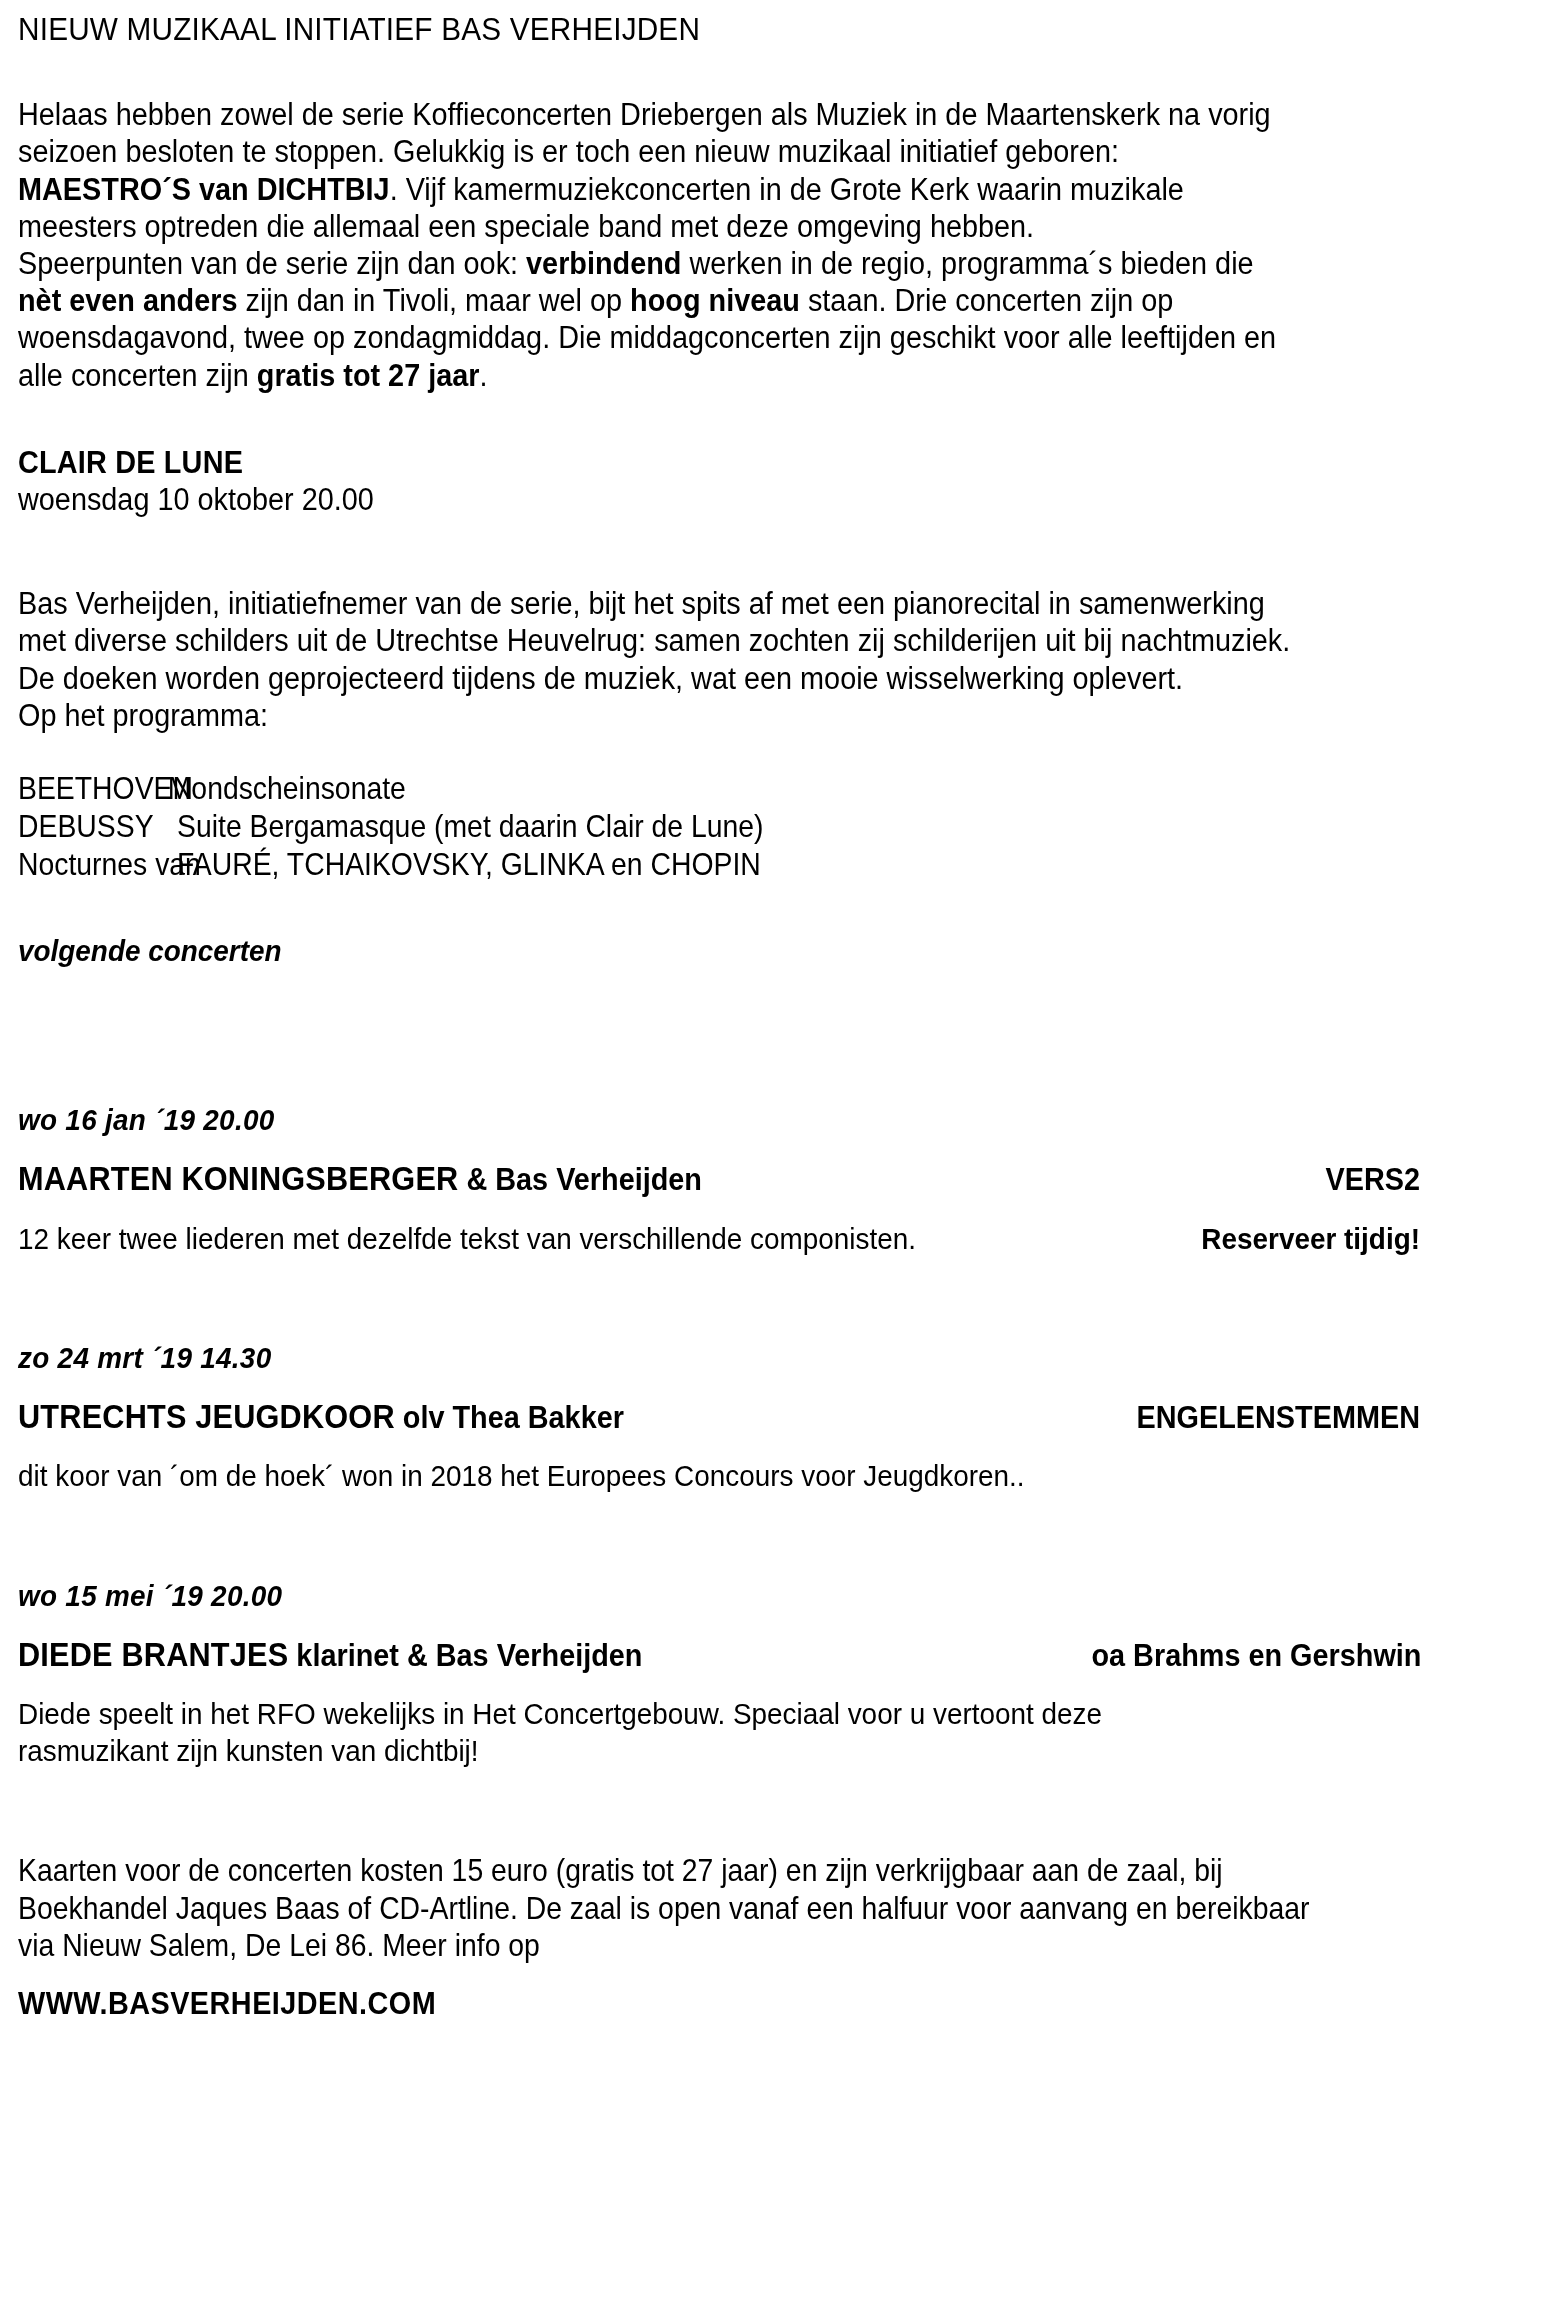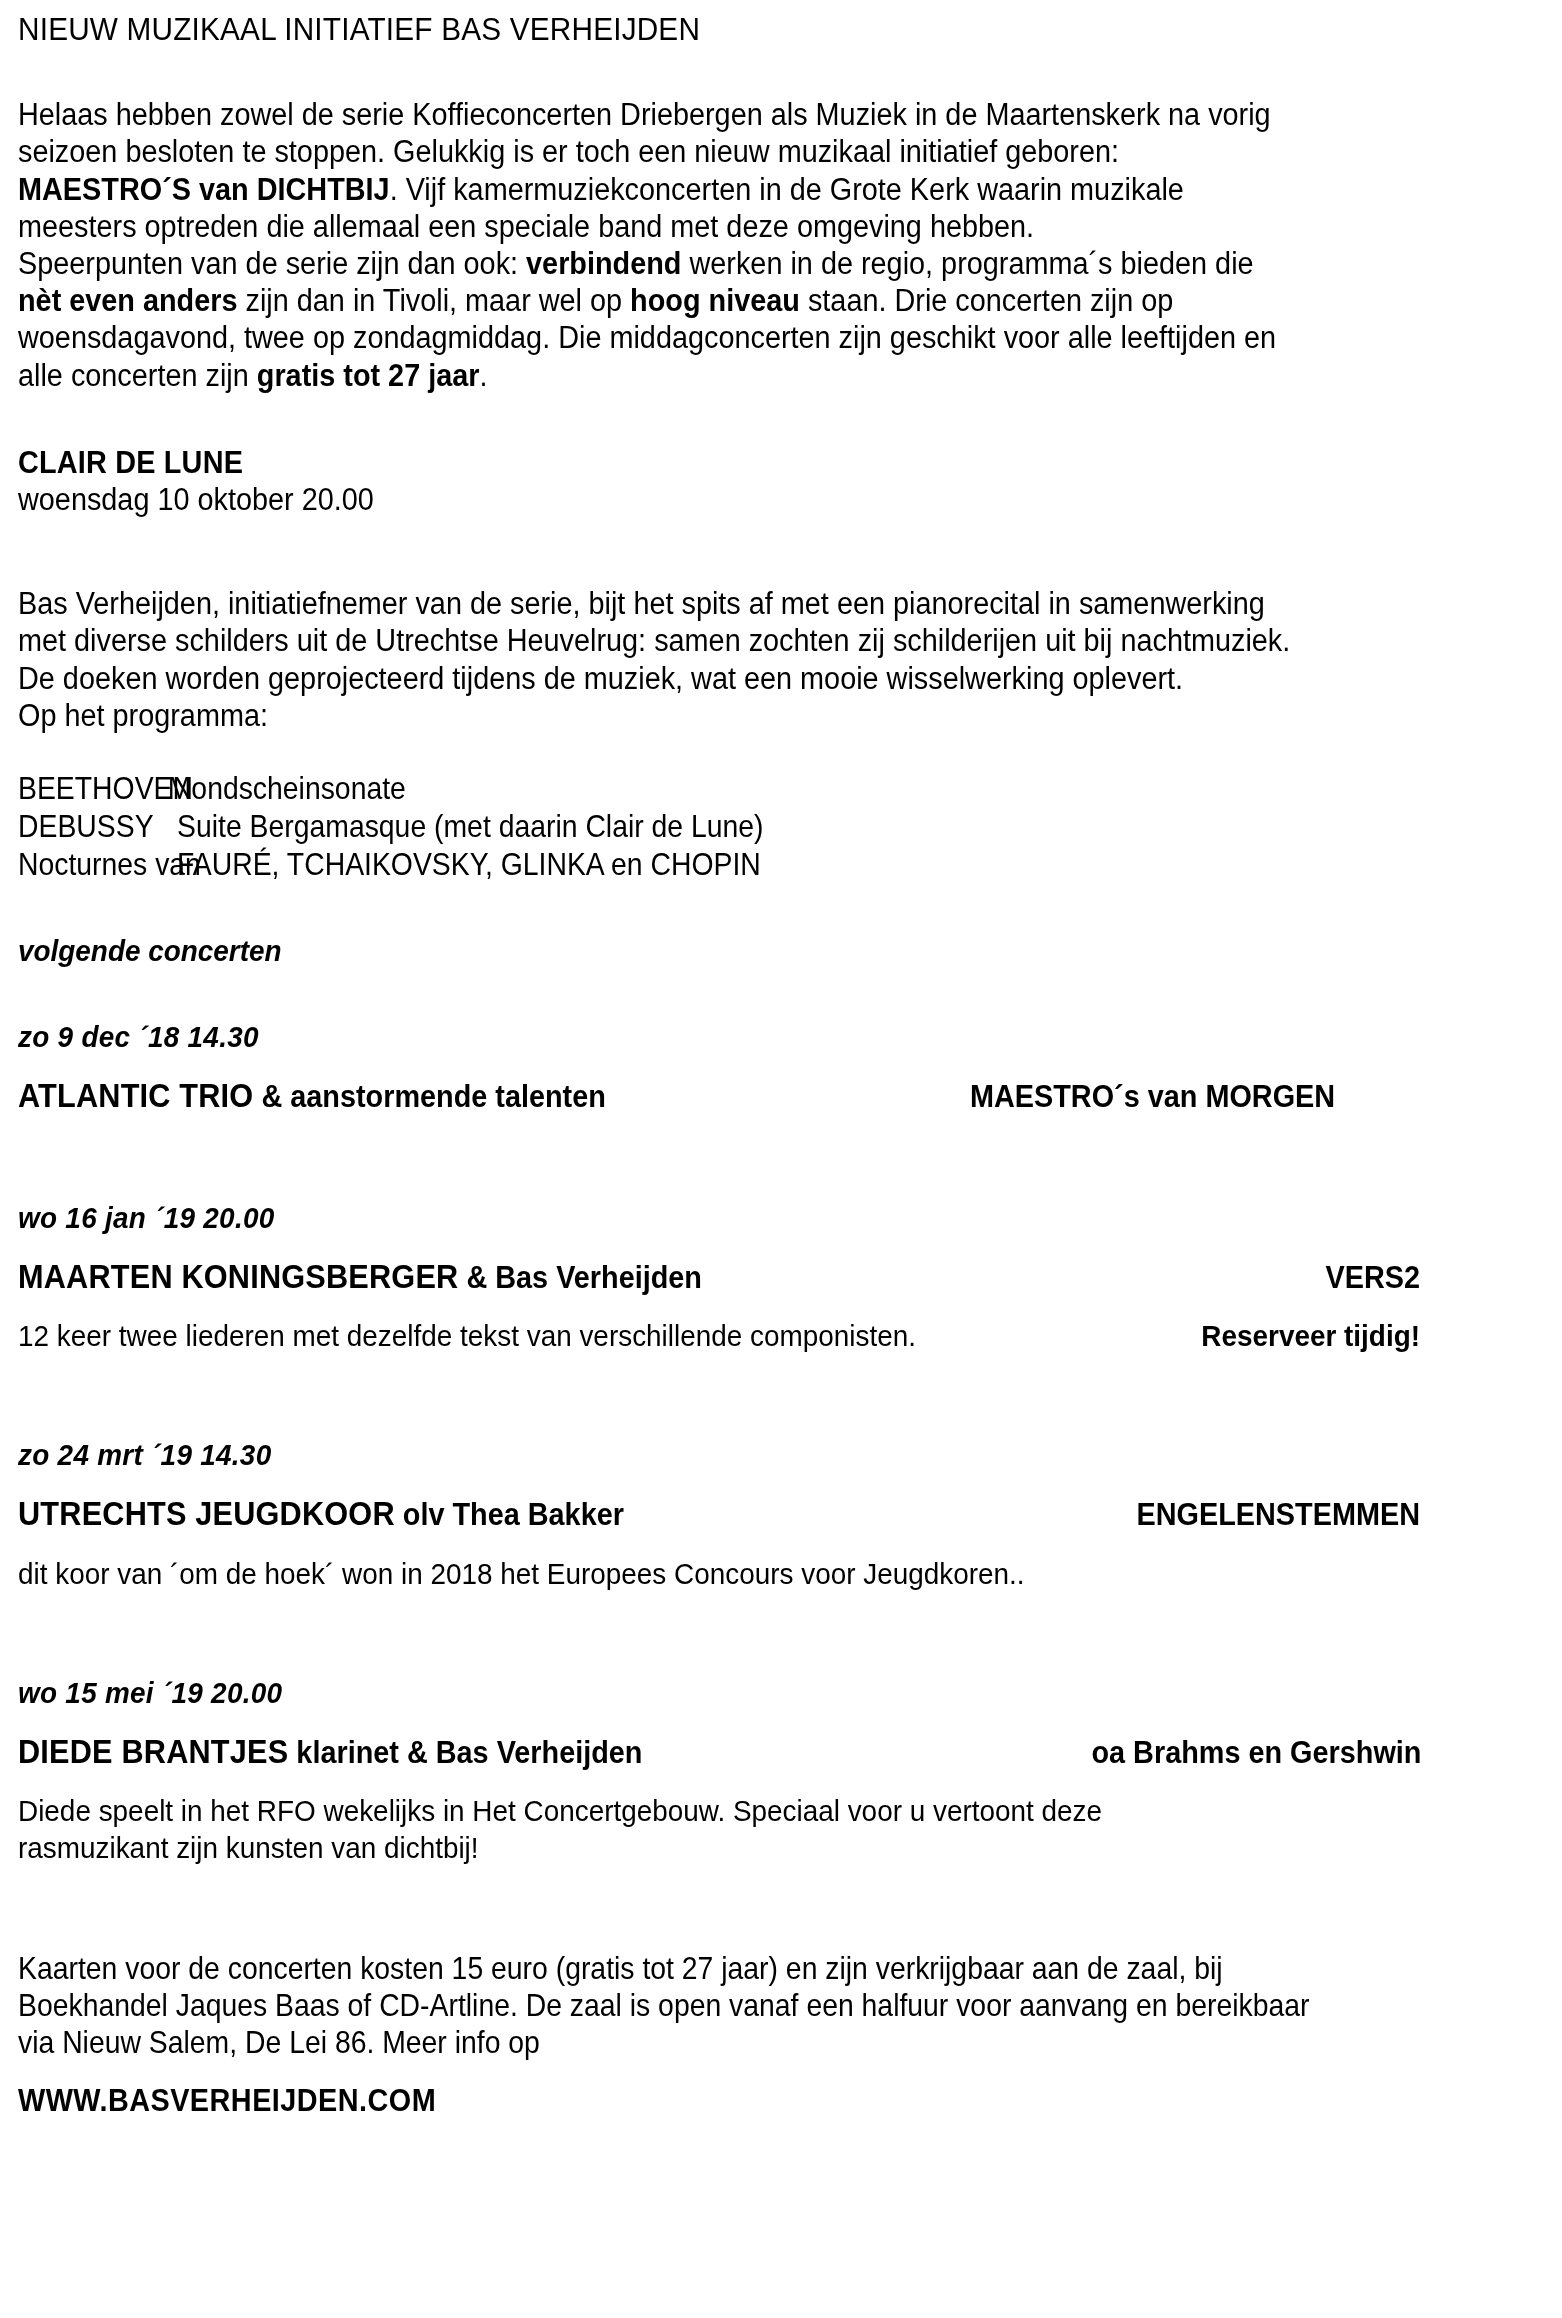--- a/index.html
+++ b/index.html
@@ -196,28 +196,20 @@
       <span class="prog-work">FAURÉ, TCHAIKOVSKY, GLINKA en CHOPIN</span>
     </div>
   </div>
 
   <div class="gap-lg"></div>
 
   <p class="volgende cond">volgende concerten</p>
 
   <div class="gap-lg"></div>
 
-  <div>
-    <p class="concert-date cond">zo 9 dec ´18 14.30</p>
-    <div class="gap-sm"></div>
-    <div class="concert-title-row cond">
-      <span class="concert-left"><span class="lead">ATLANTIC TRIO</span><span> &amp; aanstormende talenten</span></span>
-      <span class="concert-right rpad-morgen">MAESTRO´s van MORGEN</span>
-    </div>
-  </div>
 
   <div class="gap-xxl"></div>
 
   <div>
     <p class="concert-date cond">wo 16 jan ´19 20.00</p>
     <div class="gap-sm"></div>
     <div class="concert-title-row cond">
       <span class="concert-left"><span class="lead">MAARTEN KONINGSBERGER</span><span> &amp; Bas Verheijden</span></span>
       <span class="concert-right rpad-vers2">VERS2</span>
     </div>

